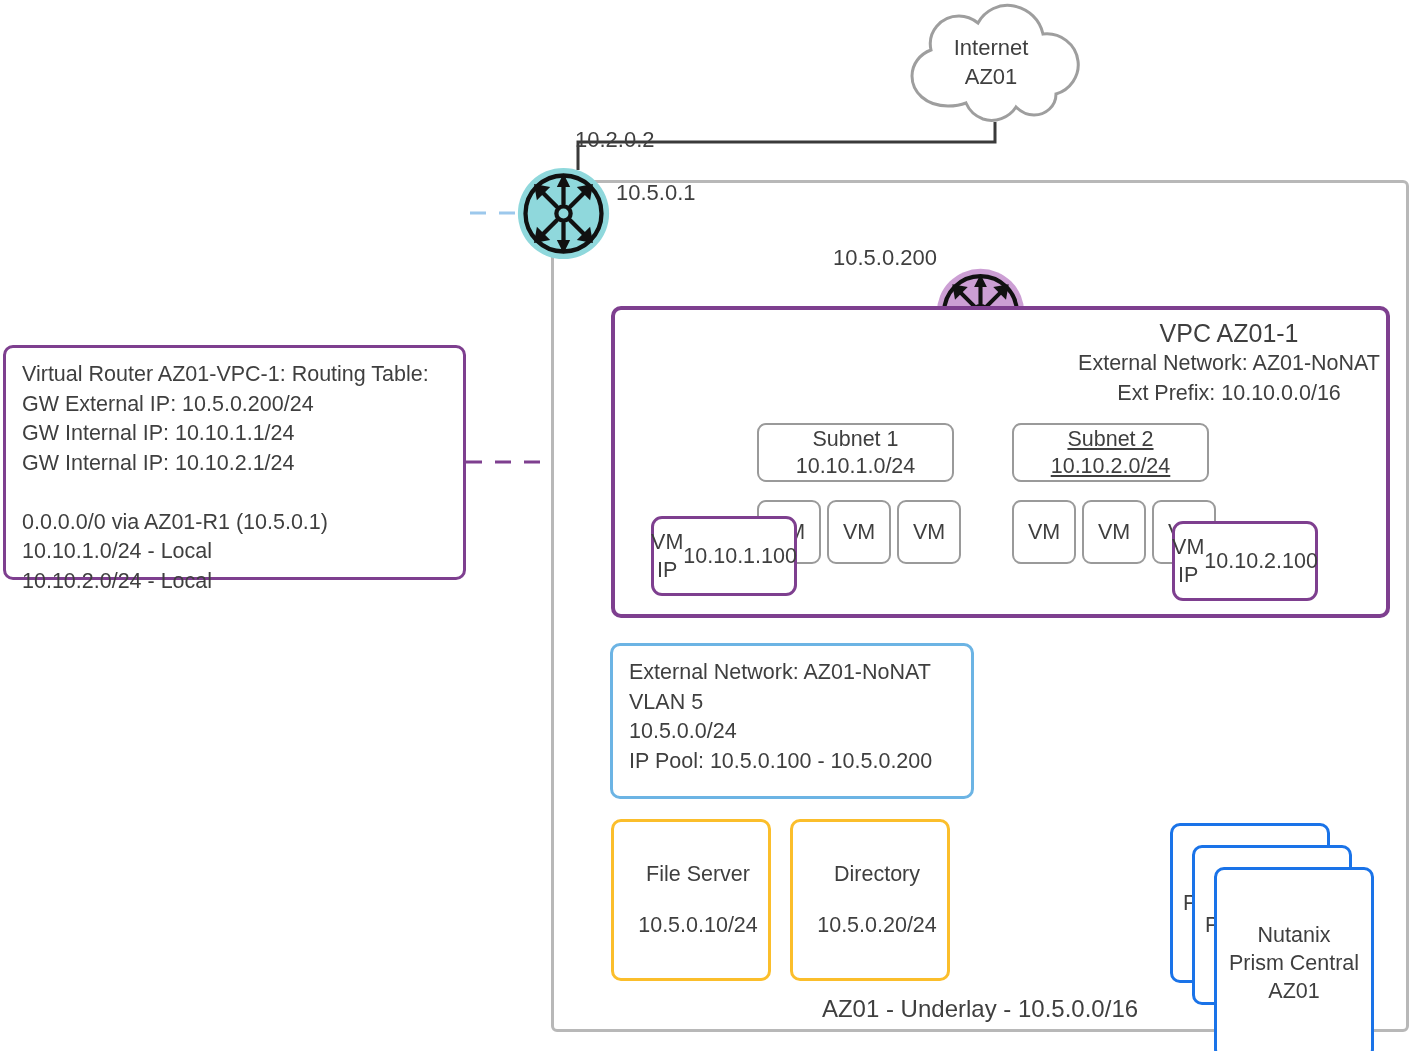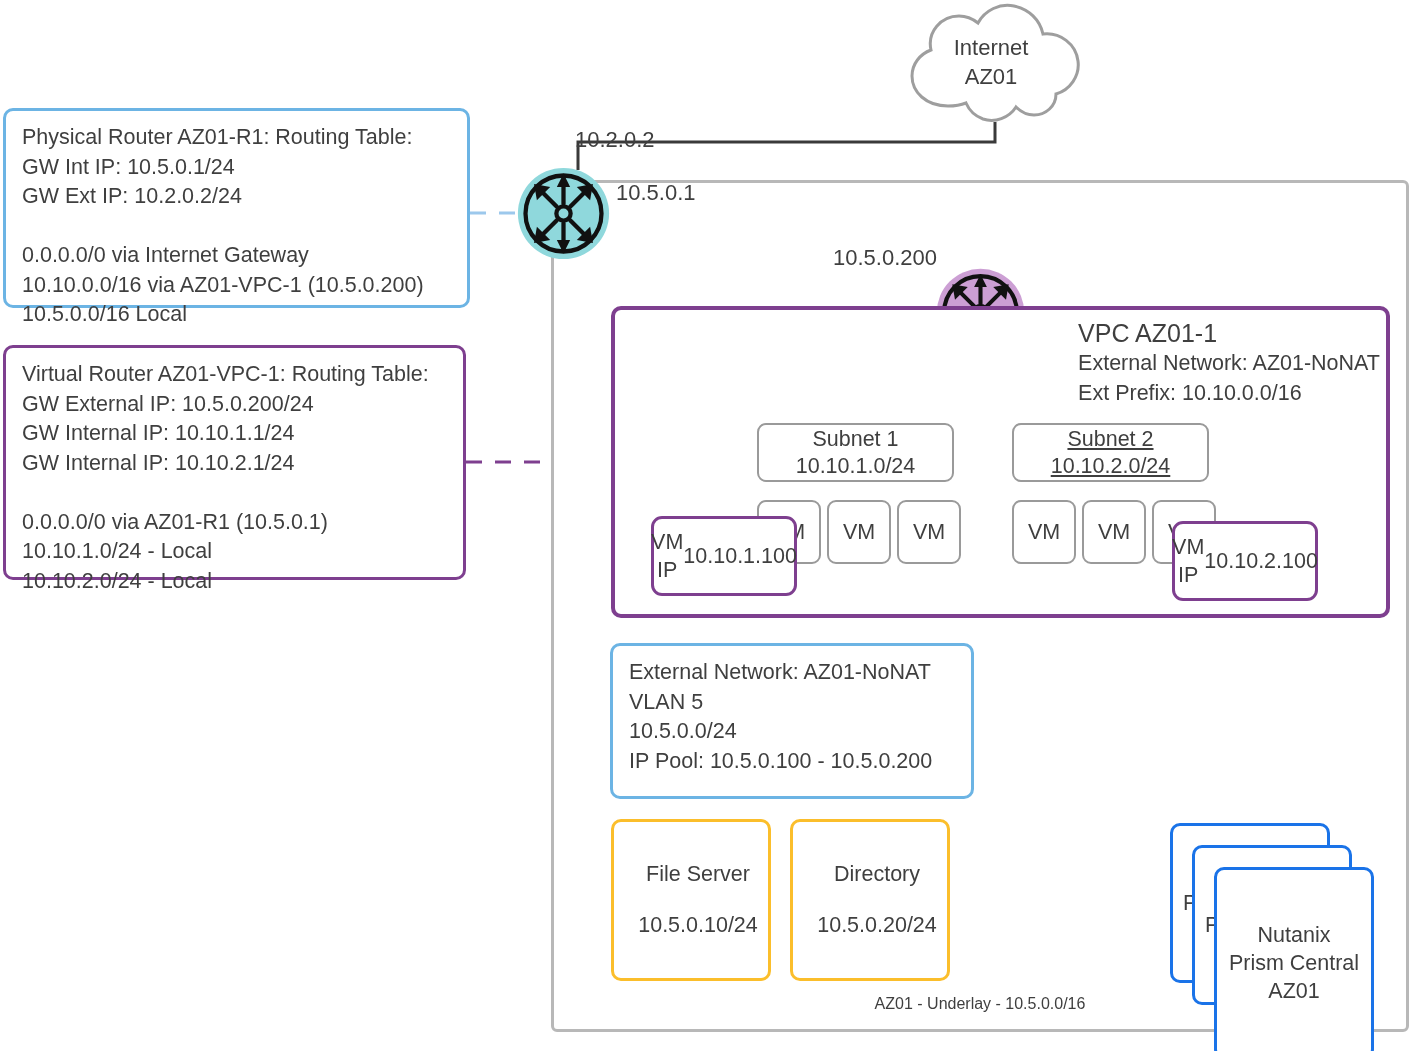--- a/index.html
+++ b/index.html
@@ -58,39 +58,39 @@
     border: 3px solid #b8b8b8;
     border-radius: 6px;
     background: #ffffff;
   }
   #underlay-label {
     position: absolute;
     left: 551px;
     top: 995px;
     width: 858px;
     text-align: center;
-    font-size: 16px;
+    font-size: 24px;
     color: #3f3f3f;
   }
 
   
   #vpc {
     left: 611px;
     top: 306px;
     width: 779px;
     height: 312px;
     border: 4px solid #7E3F8F;
     border-radius: 10px;
     background: #ffffff;
   }
   #vpc-header {
     position: absolute;
     right: 6px;
     top: 8px;
-    text-align: left;
+    text-align: center;
     line-height: 30px;
   }
   #vpc-header .vpc-title { font-size: 25px; color: #3f3f3f; }
   #vpc-header .vpc-sub { font-size: 21.5px; color: #3f3f3f; }
 
   
   .subnet {
     border: 2.5px solid #9a9a9a;
     border-radius: 9px;
     display: flex;
@@ -331,29 +331,20 @@
     <div>Directory</div>
     <div>10.5.0.20/24</div>
   </div>
 
   <div class="prism-card" style="position:absolute; left:1170px; top:823px; width:160px; height:160px; justify-content:flex-start;">P</div>
   <div class="prism-card" style="position:absolute; left:1192px; top:845px; width:160px; height:160px; justify-content:flex-start;">P</div>
   <div class="prism-card" style="position:absolute; left:1214px; top:867px; width:160px; height:192px; white-space:pre-line;">Nutanix
 Prism Central
 AZ01</div>
 
-  <div class="box callout-blue" style="left:3px; top:108px; width:467px; height:200px;">
-    <div class="callout-text">Physical Router AZ01-R1: Routing Table:
-GW Int IP: 10.5.0.1/24
-GW Ext IP: 10.2.0.2/24
-
-0.0.0.0/0 via Internet Gateway
-10.10.0.0/16 via AZ01-VPC-1 (10.5.0.200)
-10.5.0.0/16 Local</div>
-  </div>
 
   <div class="box callout-purple" style="left:3px; top:345px; width:463px; height:235px;">
     <div class="callout-text">Virtual Router AZ01-VPC-1: Routing Table:
 GW External IP: 10.5.0.200/24
 GW Internal IP: 10.10.1.1/24
 GW Internal IP: 10.10.2.1/24
 
 0.0.0.0/0 via AZ01-R1 (10.5.0.1)
 10.10.1.0/24 - Local
 10.10.2.0/24 - Local</div>

